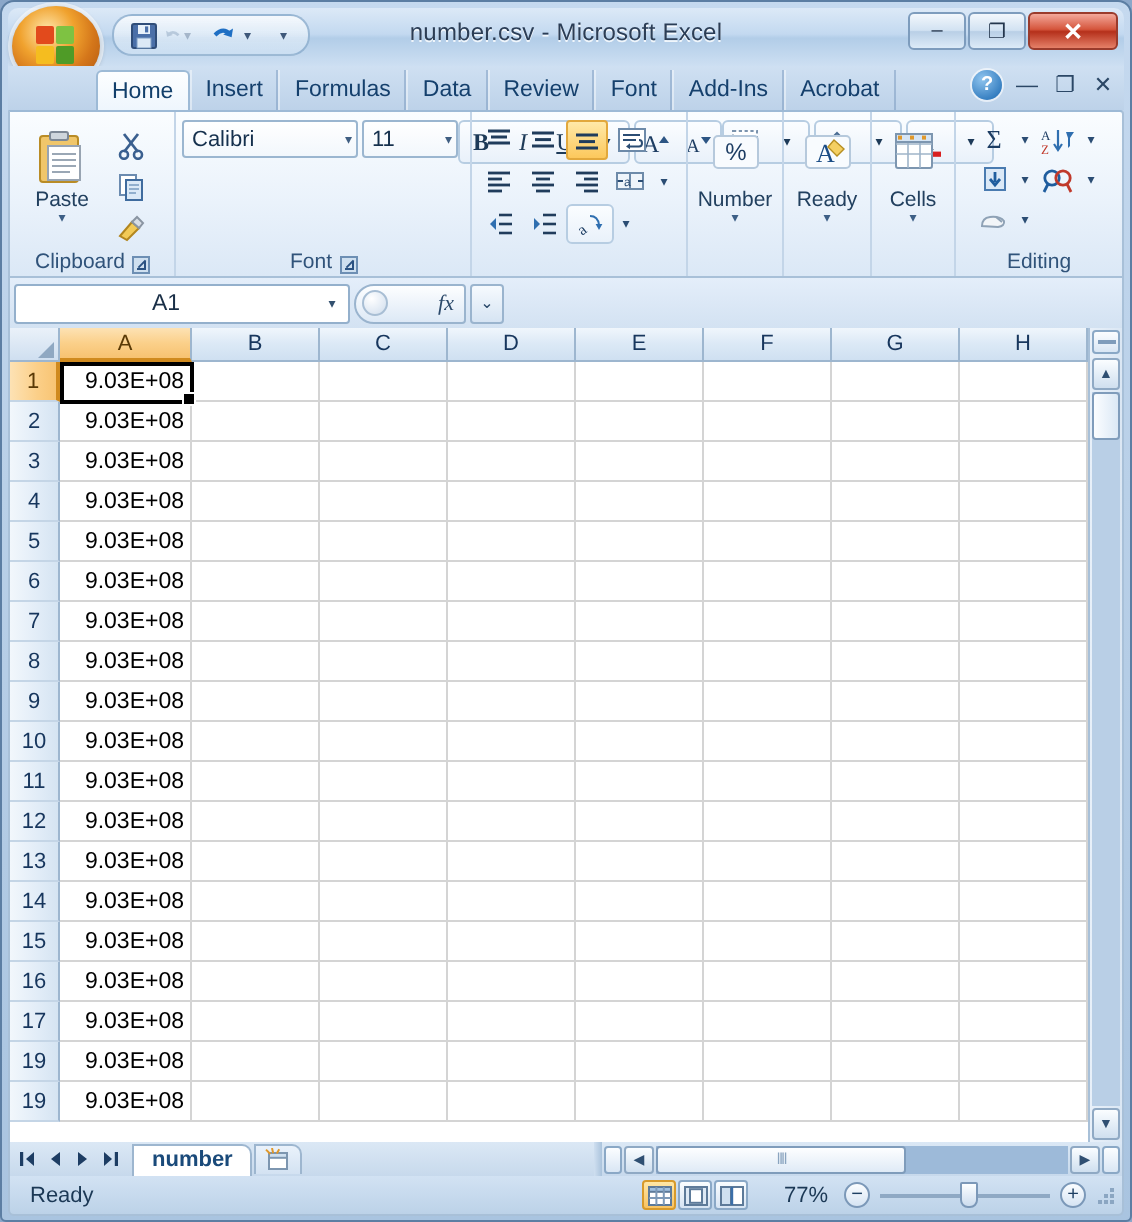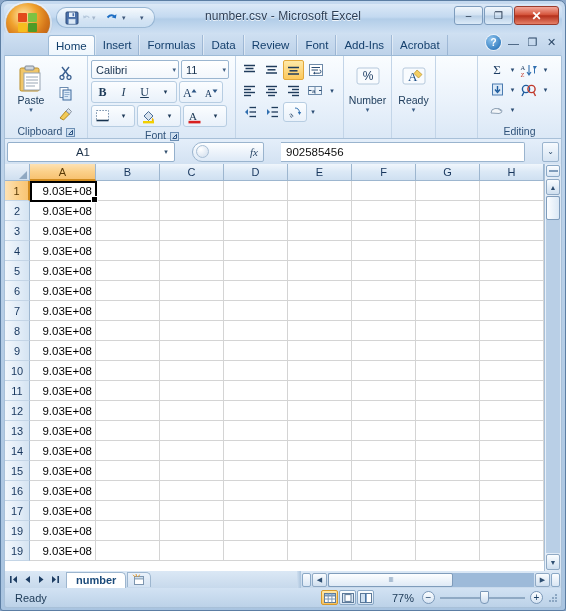--- a/index.html
+++ b/index.html
@@ -162,33 +162,33 @@
   .abtn.on {
     background:linear-gradient(180deg,#ffe9a8,#fcc85c);
     border-color:#e2a83c;
   }
 
   svg { display:block; }
 
   
   .fbar {
     height:25px; flex:none; display:flex; align-items:center;
-    padding:2px 2px; gap:17px;
+    padding:2px 2px; gap:2px;
     background:linear-gradient(180deg,#e4eefa,#d3e2f2);
     border-left:1px solid #a8c0d8; border-right:1px solid #a8c0d8;
   }
   .namebox {
     width:168px; height:20px; border:1px solid #94b0cc; border-radius:2px;
     background:#fff; display:flex; align-items:center;
     font-size:11.5px; color:#1a2f47;
   }
   .namebox .nval { flex:1; text-align:center; }
   .namebox .ndn { width:16px; text-align:center; font-size:7px; color:#33506f; cursor:pointer; }
   .fxwrap {
-    width:72px; height:20px; display:flex; align-items:center; justify-content:space-between;
+    width:56px; height:20px; display:flex; align-items:center; justify-content:space-between;
     border:1px solid #9ab4ce; border-radius:10px 2px 2px 10px;
     background:linear-gradient(180deg,#fdfeff,#dde9f6);
     padding:0 5px 0 3px;
   }
   .cancelok {
     width:13px; height:13px; border-radius:50%;
     background:radial-gradient(circle at 35% 30%,#ffffff,#cfdded);
     border:1px solid #a8bed4;
   }
   .fx { font-size:11px; font-style:italic; color:#2c4a6b; font-family:"Liberation Serif",serif; }
@@ -491,21 +491,21 @@
           <svg width="9" height="9" viewBox="0 0 9 9">
             <rect x=".5" y=".5" width="8" height="8" fill="#cfe0f0" stroke="#6d8fb4"></rect>
             <path d="M6.5 2.5 L6.5 6.5 L2.5 6.5" stroke="#2b5282" fill="none"></path>
             <path d="M6.8 2.2 L3.2 5.8" stroke="#2b5282"></path>
           </svg>
         </span>
       </div>
     </div>
 
     <div class="group" style="width:148px">
-      <div class="gbody" style="flex-direction:column">
+      <div class="gbody" style="flex-direction:row">
         <div class="fontrow">
           <div class="combo" style="width:88px">
             <span class="cap">Calibri</span>
             <span class="dn">▾</span>
           </div>
           <div class="combo" style="width:48px">
             <span class="cap">11</span>
             <span class="dn">▾</span>
           </div>
         </div>
@@ -719,20 +719,43 @@
             </svg>
           </span>
           <span class="lb">Ready</span>
           <span class="cv">▾</span>
         </div>
       </div>
       <div class="glabel"></div>
     </div>
 
     <div class="group" style="width:42px">
+      <div class="gbody" style="justify-content:center">
+        <div class="bigbtn">
+          <span class="ic">
+            <svg width="30" height="28" viewBox="0 0 30 28">
+              <rect x="6" y="2" width="18" height="17" rx="1" fill="#ffffff" stroke="#7d96b0"></rect>
+              <g stroke="#9fb4c9" stroke-width=".8">
+                <line x1="6" y1="7" x2="24" y2="7"></line>
+                  <line x1="6" y1="12" x2="24" y2="12"></line>
+                <line x1="12" y1="2" x2="12" y2="19"></line>
+                  <line x1="18" y1="2" x2="18" y2="19"></line>
+              </g>
+              <rect x="6" y="2" width="18" height="4" fill="#d6e5f4" stroke="#7d96b0"></rect>
+              <g fill="#e0982a">
+                  <rect x="7" y="2.8" width="2" height="2"></rect>
+                  <rect x="13" y="2.8" width="2" height="2"></rect>
+                  <rect x="19" y="2.8" width="2" height="2"></rect>
+                </g>
+            </svg>
+          </span>
+          <span class="lb">Cells</span>
+          <span class="cv">▾</span>
+        </div>
+      </div>
       <div class="glabel"></div>
     </div>
 
     <div class="group" style="flex:1">
       <div class="gbody" style="flex-direction:column;padding-left:6px">
         <div class="alrow" style="gap:0">
           <div class="abtn" style="width:20px">
             <span style="font-size:13px;color:#1d3d63;font-family:'Liberation Serif',serif">Σ</span>
           </div>
           <div class="abtn" style="width:11px;font-size:7px;color:#2b4d74">▾</div>
@@ -782,21 +805,20 @@
 
   <div class="fbar">
     <div class="namebox">
       <span class="nval">A1</span>
       <span class="ndn">▾</span>
     </div>
     <div class="fxwrap">
       <span class="cancelok"></span>
       <span class="fx">fx</span>
     </div>
-    <div class="finput">902585456</div>
     <div class="fexp">⌄</div>
   </div>
 
   <div class="gridwrap">
     <div class="sheet">
       <div class="colhdr">
         <div class="corner"></div>
         <div class="ch sel" style="width:66px">A</div>
         <div class="ch" style="width:64px">B</div>
         <div class="ch" style="width:64px">C</div>

